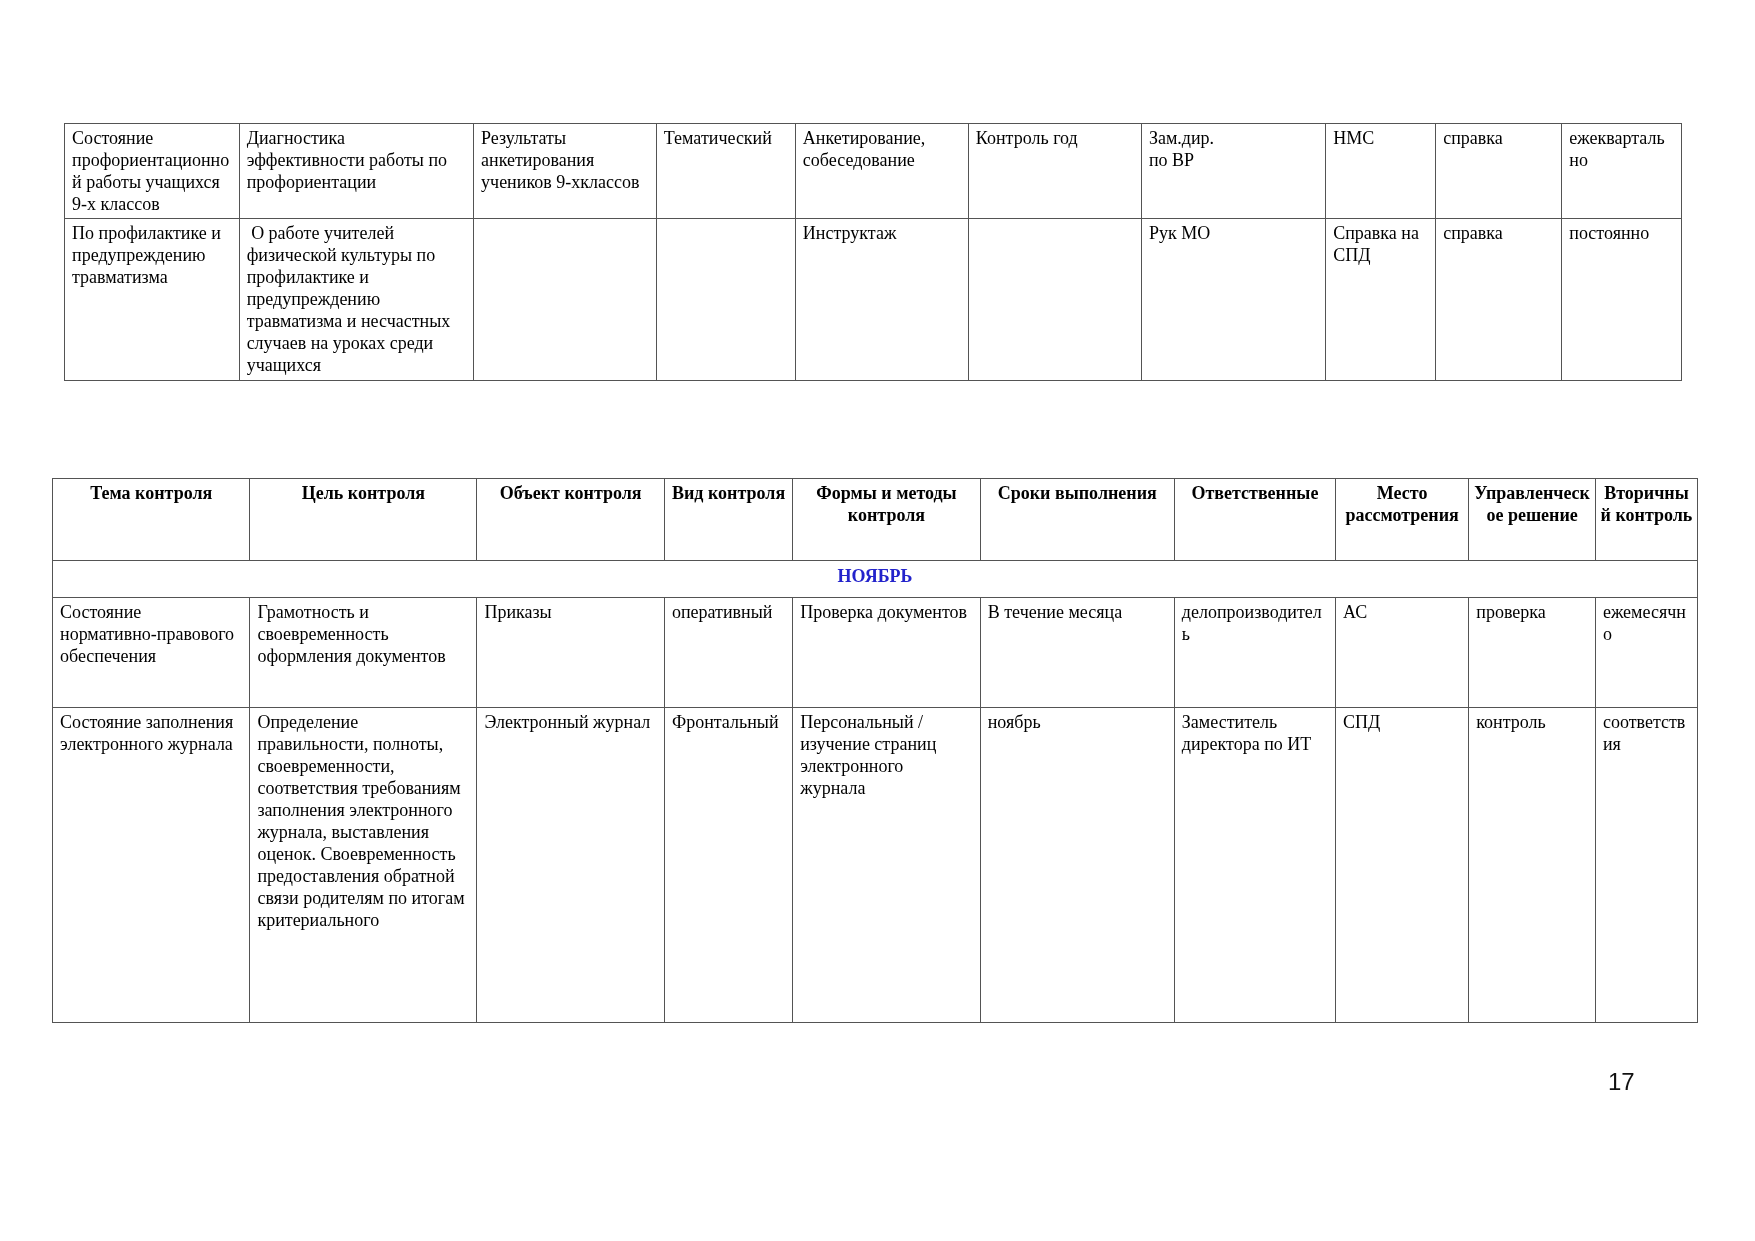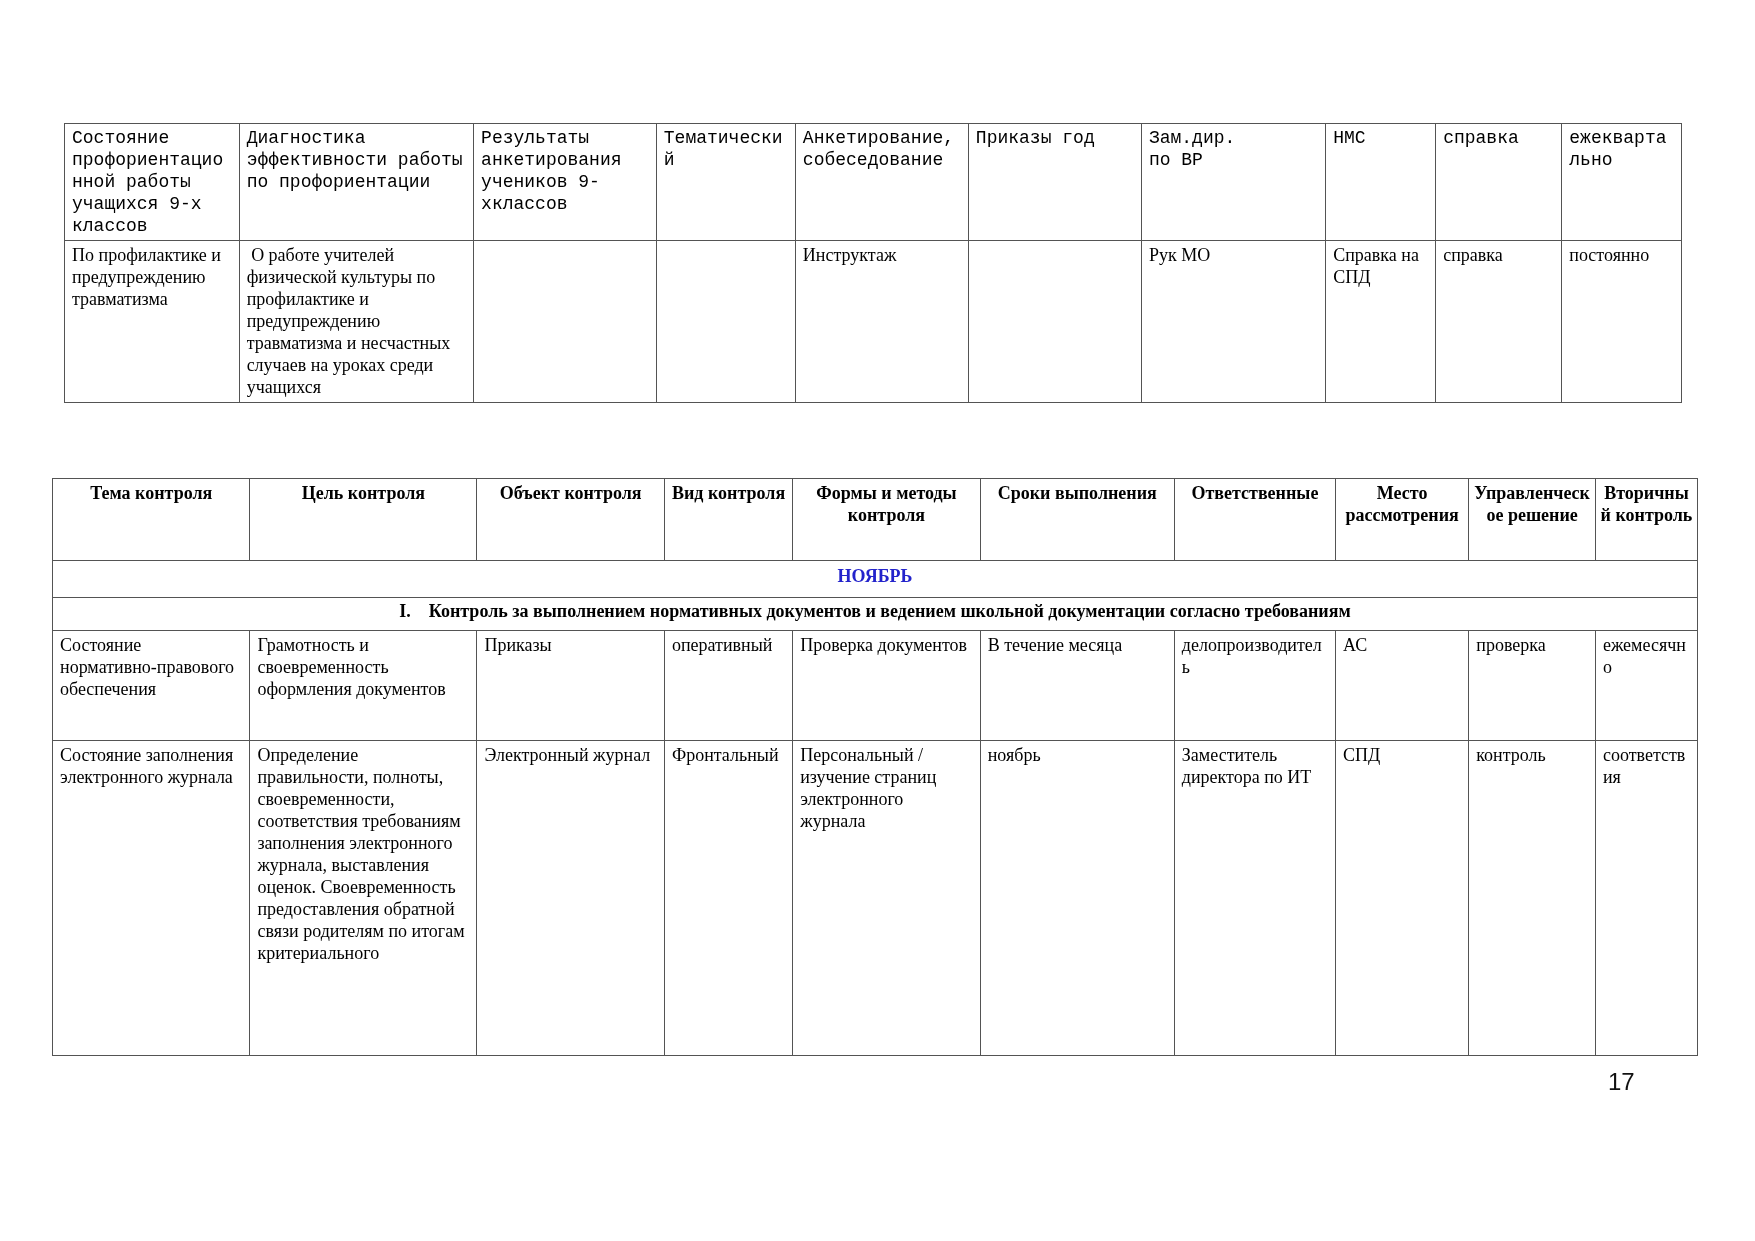--- a/index.html
+++ b/index.html
@@ -24,21 +24,21 @@
     padding:3px 7px 3px 7px;
     font-size:18px;
     line-height:22px;
     font-weight:normal;
     white-space:pre-wrap;
     overflow-wrap:break-word;
     word-wrap:break-word;
   }
   
   #table1{left:64px;top:123px;width:1618px;}
-  #table1 tr.r1{height:92px;font-family:Liberation Mono, monospace;}
+  #table1 tr.r1{height:92px;}
   #table1 tr.r2{height:162px;padding-left:8px;}
   
   #table2{left:52px;top:478px;width:1646px;border-radius:32px;}
   #table2 tr.hdr{height:82px;}
   #table2 th{
     text-align:center;
     font-weight:bold;
     padding:3px 4px;
   }
   #table2 th.light{font-weight:bold;}
@@ -81,21 +81,21 @@
       <col style="width:7.8%">
     <col style="width:7.4%">
   </colgroup>
   <tbody>
     <tr class="r1">
       <td>Состояние профориентационной работы учащихся 9-х классов</td>
       <td>Диагностика эффективности работы по профориентации</td>
       <td>Результаты анкетирования учеников 9-хклассов</td>
       <td>Тематический</td>
       <td>Анкетирование, собеседование</td>
-      <td>Приказы год</td>
+      <td>Контроль год</td>
       <td>Зам.дир.
 по ВР</td>
       <td>НМС</td>
       <td>справка</td>
       <td>ежеквартально</td>
     </tr>
     <tr class="r2">
       <td>По профилактике и предупреждению травматизма</td>
       <td> О работе учителей физической культуры по профилактике и предупреждению травматизма и несчастных случаев на уроках среди учащихся</td>
       <td></td>
@@ -132,23 +132,20 @@
       <th>Формы и методы контроля</th>
       <th>Сроки выполнения</th>
       <th>Ответственные</th>
       <th>Место рассмотрения</th>
       <th class="light">Управленческое решение</th>
       <th class="light">Вторичный контроль</th>
     </tr>
     <tr class="month-row">
       <td class="month-cell" colspan="10" style="color: rgb(35, 35, 203);">НОЯБРЬ</td>
     </tr>
-    <tr class="section-row">
-      <td class="section-cell" colspan="10">I.    Контроль за выполнением нормативных документов и ведением школьной документации согласно требованиям</td>
-    </tr>
     <tr class="d1">
       <td>Состояние нормативно-правового обеспечения</td>
       <td>Грамотность и своевременность оформления документов</td>
       <td>Приказы</td>
       <td>оперативный</td>
       <td>Проверка документов</td>
       <td>В течение месяца</td>
       <td>делопроизводитель</td>
       <td>АС</td>
       <td>проверка</td>

